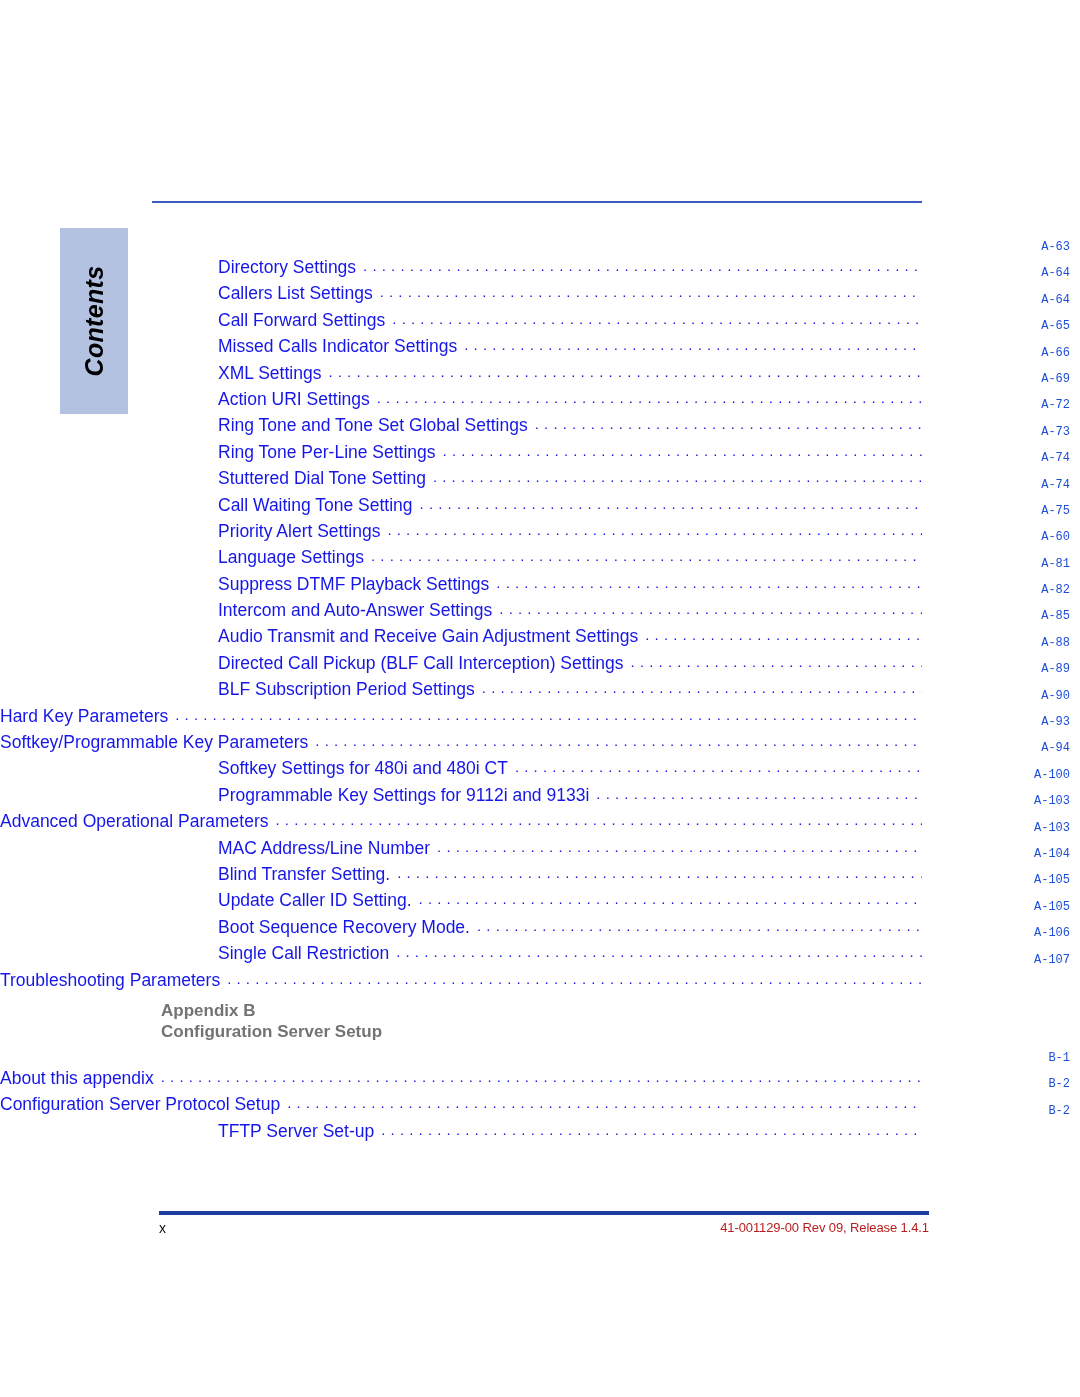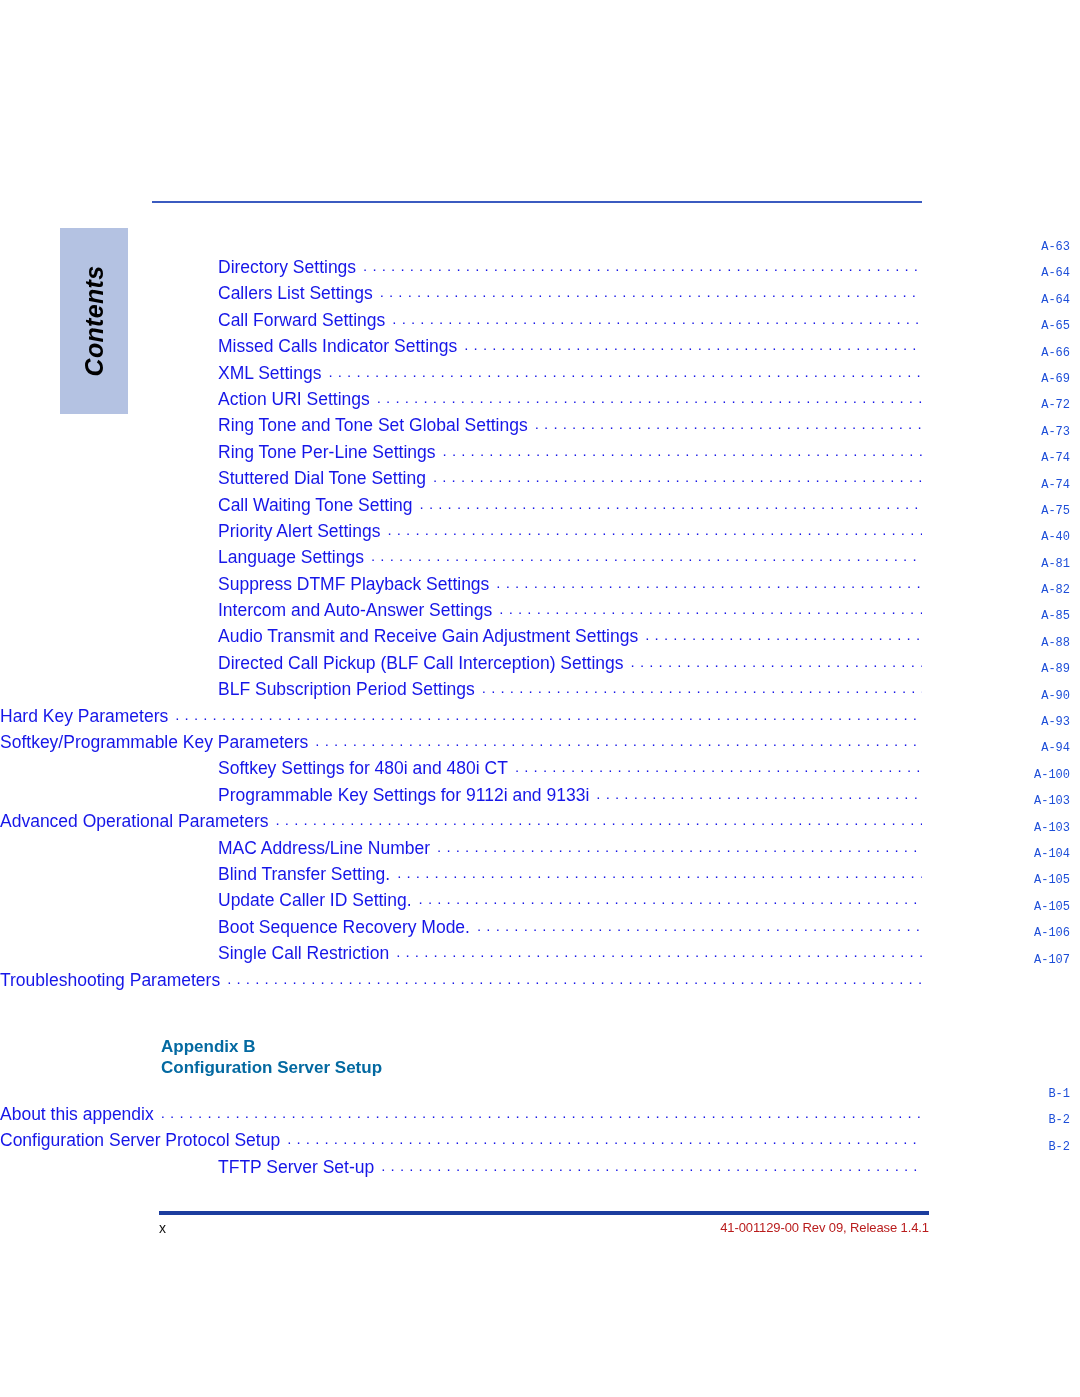--- a/index.html
+++ b/index.html
@@ -114,25 +114,24 @@
     box-sizing: border-box;
     color: #1d4ed8;
     font-size: 12px;
     font-family: Liberation Mono, monospace;
   }
 
   
   .appendix-head {
     position: relative;
     padding-left: 161px;
-    color: #0369a1;
+    color: #737373;
     font-weight: bold;
     font-size: 17px;
     line-height: 21px;
-    margin-top: 36px;
   }
   .appendix-head .ln { display: block; }
 
   .spacer-lg { height: 21px; }
   .spacer-sm { height: 9px; }
 
   
   .footer-rule {
     position: absolute;
     left: 159px;
@@ -221,21 +220,21 @@
           <span class="toc-page">A-74</span>
         </div>
         <div class="toc-row lvl2">
           <span class="toc-title">Priority Alert Settings</span>
           <span class="toc-leader"></span>
           <span class="toc-page">A-75</span>
         </div>
         <div class="toc-row lvl2">
           <span class="toc-title">Language Settings</span>
           <span class="toc-leader"></span>
-          <span class="toc-page">A-40</span>
+          <span class="toc-page">A-60</span>
         </div>
         <div class="toc-row lvl2">
           <span class="toc-title">Suppress DTMF Playback Settings</span>
           <span class="toc-leader"></span>
           <span class="toc-page">A-81</span>
         </div>
         <div class="toc-row lvl2">
           <span class="toc-title">Intercom and Auto-Answer Settings</span>
           <span class="toc-leader"></span>
           <span class="toc-page">A-82</span>

